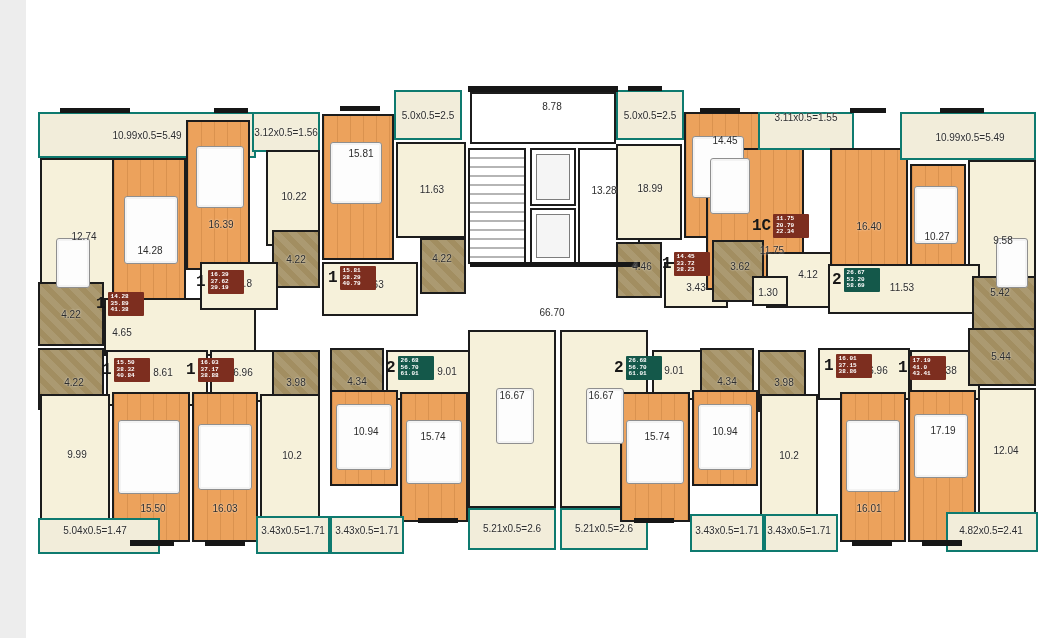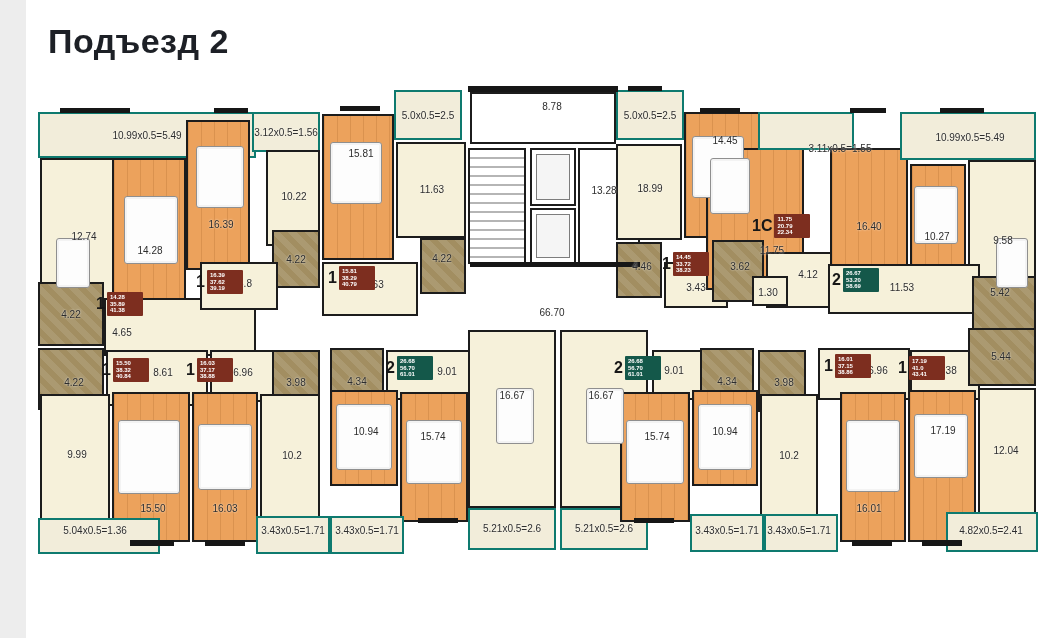--- a/index.html
+++ b/index.html
@@ -21,33 +21,32 @@
   .core{background:#ffffff;border:2px solid #1c1c1c;}
   .stairs{background:repeating-linear-gradient(180deg,#ffffff 0 7px,#b5b5b5 7px 9px);border:2px solid #1c1c1c;}
   .elevator{background:#f5f5f5;border:2px solid #1c1c1c;
         box-shadow:inset 0 0 0 4px #ffffff, inset 0 0 0 5px #7d7d7d;}
   .rlabel{position:absolute;transform:translate(-50%,-50%);white-space:nowrap;color:#2d2d2d;
         font-size:10px;font-weight:500;text-shadow:0 0 2px rgba(255,255,255,0.9);z-index:4;}
   .rlabel.small{font-size:10px;}
   .wall{position:absolute;background:#161616;z-index:3;}
   .furn{position:absolute;background:#fdfdfd;border:1px solid #8f8f8f;border-radius:3px;z-index:2;
         box-shadow:inset 0 0 0 2px rgba(0,0,0,0.04);}
-  .badge{position:absolute;display:flex;align-items:center;gap:2px;z-index:6;}
+  .badge{position:absolute;display:flex;align-items:center;gap:2px;z-index:6;font-family:Liberation Mono, monospace;}
   .badge .big{font-size:16px;font-weight:700;color:#171717;line-height:16px;}
   .badge .sq{width:30px;padding:2px 3px;border-radius:1px;color:#ffffff;font-size:6px;
         line-height:6.5px;font-weight:700;text-align:left;}
   .sq.red{background:#7d2e1f;}
   .sq.green{background:#14584a;}
 </style>
 </head>
 <body>
 
 <div class="page">
   <div class="left-margin"></div>
-  <h1 class="title">Подъезд 2</h1>
   <div class="plan" id="plan">
       <div class="room balcony" style="left: 38px; top: 112px; width: 218px; height: 46px;"></div>
       <div class="rlabel small" style="left: 147px; top: 135px;">10.99x0.5=5.49</div>
       <div class="room cream" style="left: 40px; top: 158px; width: 84px; height: 182px;"></div>
       <div class="rlabel" style="left: 84px; top: 236px;">12.74</div>
       <div class="room wood" style="left: 112px; top: 158px; width: 74px; height: 152px;"></div>
       <div class="rlabel" style="left: 150px; top: 250px;">14.28</div>
       <div class="room cream" style="left: 104px; top: 298px; width: 152px; height: 58px;"></div>
       <div class="rlabel" style="left: 122px; top: 332px;">4.65</div>
       <div class="room bath" style="left: 38px; top: 282px; width: 66px; height: 64px;"></div>
@@ -84,21 +83,21 @@
       <div class="room cream" style="left: 616px; top: 144px; width: 66px; height: 96px;"></div>
       <div class="rlabel" style="left: 650px; top: 188px;">18.99</div>
       <div class="room wood" style="left: 684px; top: 112px; width: 76px; height: 126px;"></div>
       <div class="rlabel" style="left: 725px; top: 140px;">14.45</div>
       <div class="room bath" style="left: 616px; top: 242px; width: 46px; height: 56px;"></div>
       <div class="rlabel" style="left: 642px; top: 266px;">4.46</div>
       <div class="room cream" style="left: 664px; top: 262px; width: 64px; height: 46px;"></div>
       <div class="rlabel" style="left: 696px; top: 287px;">3.43</div>
       <div class="room wood" style="left: 706px; top: 148px; width: 98px; height: 142px;"></div>
       <div class="room balcony" style="left: 758px; top: 112px; width: 96px; height: 38px;"></div>
-      <div class="rlabel small" style="left: 806px; top: 148px; margin-left: 34px;">3.11x0.5=1.55</div>
+      <div class="rlabel small" style="left: 806px; top: 117px;">3.11x0.5=1.55</div>
       <div class="room bath" style="left: 712px; top: 240px; width: 52px; height: 62px;"></div>
       <div class="rlabel" style="left: 740px; top: 266px;">3.62</div>
       <div class="room cream" style="left: 766px; top: 252px; width: 88px; height: 56px;"></div>
       <div class="rlabel" style="left: 808px; top: 274px;">4.12</div>
       <div class="room cream" style="left: 752px; top: 276px; width: 36px; height: 30px;"></div>
       <div class="rlabel" style="left: 768px; top: 292px;">1.30</div>
       <div class="room wood" style="left: 830px; top: 148px; width: 78px; height: 130px;"></div>
       <div class="rlabel" style="left: 869px; top: 226px;">16.40</div>
       <div class="room wood" style="left: 910px; top: 164px; width: 56px; height: 136px;"></div>
       <div class="rlabel" style="left: 937px; top: 236px;">10.27</div>
@@ -160,21 +159,21 @@
       <div class="rlabel" style="left: 725px; top: 431px;">10.94</div>
       <div class="room cream" style="left: 760px; top: 394px; width: 58px; height: 126px;"></div>
       <div class="rlabel" style="left: 789px; top: 455px;">10.2</div>
       <div class="room wood" style="left: 840px; top: 392px; width: 66px; height: 150px;"></div>
       <div class="rlabel" style="left: 869px; top: 508px;">16.01</div>
       <div class="room wood" style="left: 908px; top: 390px; width: 68px; height: 152px;"></div>
       <div class="rlabel" style="left: 943px; top: 430px;">17.19</div>
       <div class="room cream" style="left: 978px; top: 388px; width: 58px; height: 132px;"></div>
       <div class="rlabel" style="left: 1006px; top: 450px;">12.04</div>
       <div class="room balcony" style="left: 38px; top: 518px; width: 122px; height: 36px;"></div>
-      <div class="rlabel small" style="left: 95px; top: 530px;">5.04x0.5=1.36</div>
+      <div class="rlabel small" style="left: 95px; top: 530px;">5.04x0.5=1.47</div>
       <div class="room balcony" style="left: 256px; top: 516px; width: 74px; height: 38px;"></div>
       <div class="rlabel small" style="left: 293px; top: 530px;">3.43x0.5=1.71</div>
       <div class="room balcony" style="left: 330px; top: 516px; width: 74px; height: 38px;"></div>
       <div class="rlabel small" style="left: 367px; top: 530px;">3.43x0.5=1.71</div>
       <div class="room balcony" style="left: 690px; top: 514px; width: 74px; height: 38px;"></div>
       <div class="rlabel small" style="left: 727px; top: 530px;">3.43x0.5=1.71</div>
       <div class="room balcony" style="left: 764px; top: 514px; width: 74px; height: 38px;"></div>
       <div class="rlabel small" style="left: 799px; top: 530px;">3.43x0.5=1.71</div>
       <div class="room balcony" style="left: 946px; top: 512px; width: 92px; height: 40px;"></div>
       <div class="rlabel small" style="left: 991px; top: 530px;">4.82x0.5=2.41</div>

